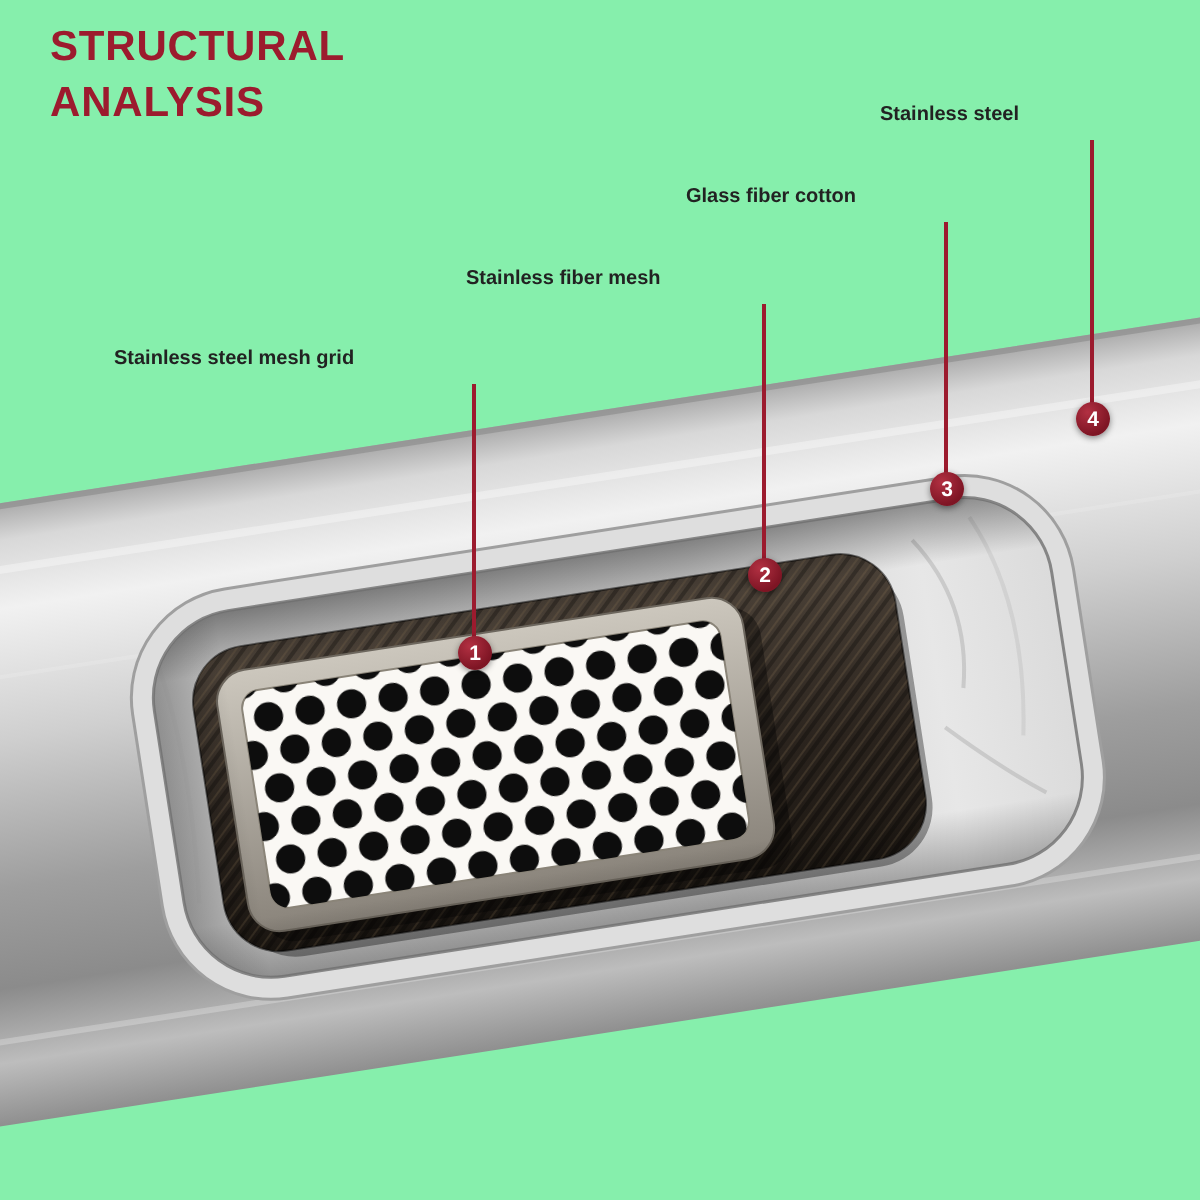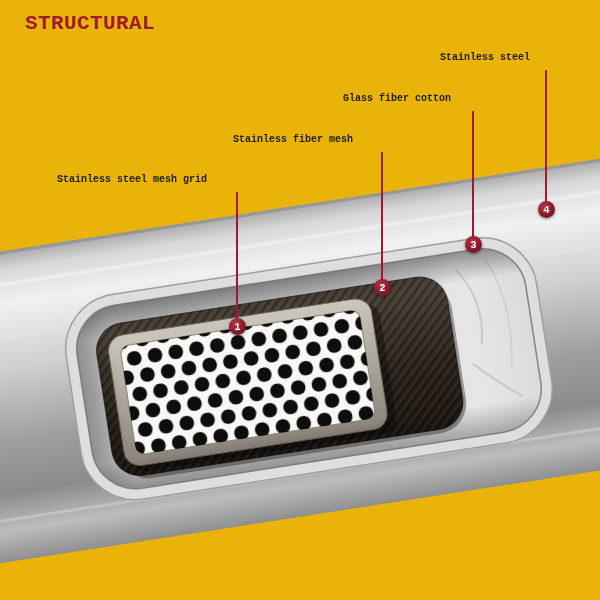--- a/index.html
+++ b/index.html
@@ -1,18 +1,18 @@
 <!DOCTYPE html>
 <html><head>
 <meta charset="utf-8">
 <style>
   html,body{margin:0;padding:0;background:#fff;}
   .stage{
-    position:relative;width:600px;height:600px;background:#eab308;overflow:hidden;
-    font-family:Liberation Mono, monospace;
+    position:relative;width:600px;height:600px;background:#86efac;overflow:hidden;
+    font-family:Liberation Sans, sans-serif;
   }
   .stage svg{position:absolute;left:0;top:0;}
   .page-title{
     position:absolute;left:25px;top:10px;margin:0;
     font-size:21px;font-weight:800;letter-spacing:.4px;line-height:1.32;
     color:#9c1b2e;
   }
   .callout-label{
     position:absolute;font-size:10px;font-weight:700;color:#222222;white-space:nowrap;
   }
@@ -142,20 +142,21 @@
       <g>
         <rect x="75" y="272" width="465" height="196" rx="50" fill="none" stroke="#dedede" stroke-width="11"></rect>
         <rect x="69.5" y="266.5" width="476" height="207" rx="55" fill="none" stroke="#9f9f9f" stroke-width="1.5"></rect>
         <rect x="80.5" y="277.5" width="454" height="185" rx="44" fill="none" stroke="#6f6f6f" stroke-width="1.5" opacity="0.8"></rect>
       </g>
     </g>
   </svg>
 
   <h1 class="page-title">
     <span>STRUCTURAL</span><br>
+    <span>ANALYSIS</span>
   </h1>
 
   <div class="c1">
     <div class="callout-label">Stainless steel mesh grid</div>
     <div class="callout-line"></div>
     <div class="callout-badge">1</div>
   </div>
 
   <div class="c2">
     <div class="callout-label">Stainless fiber mesh</div>

